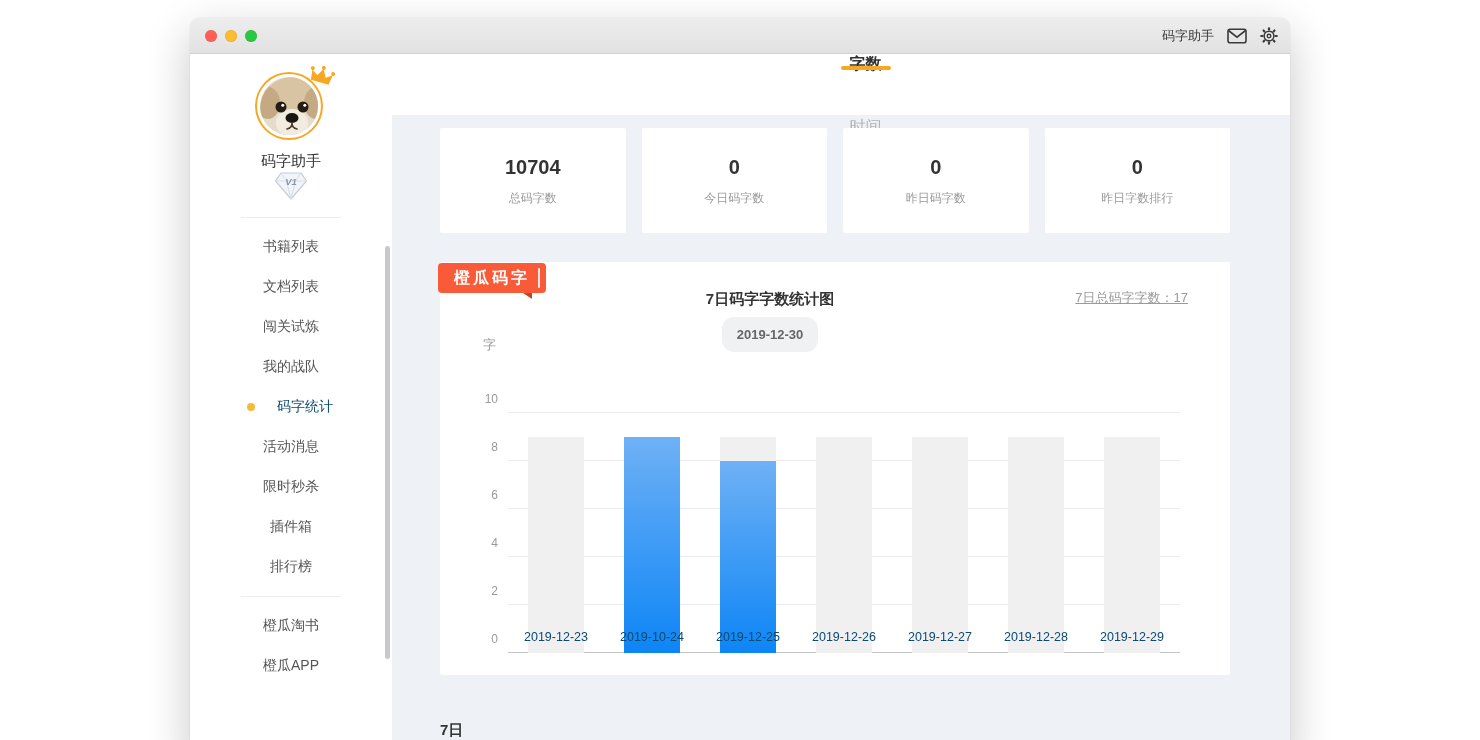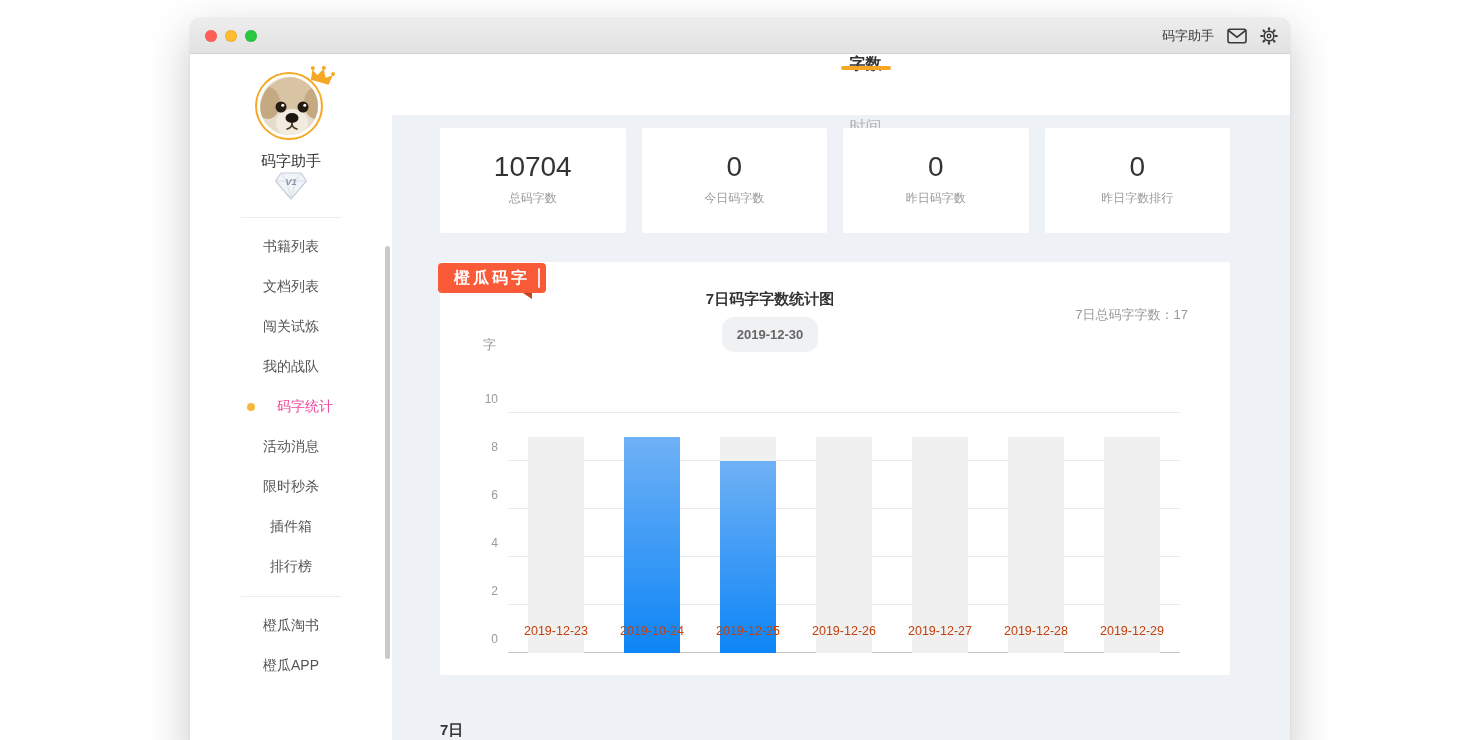--- a/index.html
+++ b/index.html
@@ -43,70 +43,70 @@
   .vip{display:flex;justify-content:center;margin-top:0;}
   .s-divider{width:100px;height:1px;background:#ececec;margin:16px auto 9px;}
   .menu-item{
     height:40px;display:flex;align-items:center;justify-content:center;
     font-size:14px;color:#555;position:relative;cursor:pointer;
   }
   .menu-item .dot{
     position:absolute;left:calc(50% - 44px);top:16px;width:8px;height:8px;
     border-radius:50%;background:#f6b93c;
   }
-  .menu-item.active{color:#ec4899;padding-left:28px;}
+  .menu-item.active{color:#0c4a6e;padding-left:28px;}
   .scroll-thumb{position:absolute;right:2px;top:192px;width:5px;height:413px;background:#c9c9c9;border-radius:3px;}
   
   .main{flex:1;background:var(--content-bg);position:relative;}
   .tabs-bar{
     height:61px;background:#fff;display:flex;align-items:center;
     padding-left:49px;gap:42px;flex-direction:column;
   }
   .tab{font-size:16px;color:#b3b3b3;padding:0 9px;height:100%;display:flex;align-items:center;position:relative;cursor:pointer;}
   .tab.active{color:#333;font-weight:700;}
   .tab.active::after{
     content:'';position:absolute;left:0;right:0;bottom:5px;height:4px;border-radius:2px;background:var(--accent);
   }
   .content{position:absolute;top:61px;left:0;right:0;bottom:0;padding:13px 60px 0 48px;}
   .stats-row{display:flex;gap:16px;height:105px;}
   .stat-card{flex:1;background:#fff;border-radius:2px;text-align:center;padding-top:23px;}
-  .stat-value{font-size:28px;font-weight:400;color:#333;line-height:32px;}
+  .stat-value{font-size:20px;font-weight:700;color:#333;line-height:32px;}
   .stat-label{font-size:12px;color:#9a9a9a;margin-top:7px;}
   
   .chart-card{margin-top:29px;height:413px;background:#fff;border-radius:2px;position:relative;}
   .ribbon{
     position:absolute;left:-2px;top:1px;width:108px;height:30px;background:var(--ribbon);
     border-radius:4px;color:#fff;font-size:16px;font-weight:700;letter-spacing:3px;
     display:flex;align-items:center;justify-content:center;z-index:3;
   }
   .ribbon::before{content:'';position:absolute;right:6px;top:5px;bottom:5px;width:2px;background:rgba(255,255,255,.85);border-radius:1px;}
   .ribbon::after{content:'';position:absolute;right:14px;bottom:-6px;border-left:9px solid transparent;border-top:6px solid #c9431c;}
   .chart-head{position:absolute;top:27px;left:0;right:130px;text-align:center;}
   .chart-title{font-size:15px;font-weight:700;color:#333;line-height:20px;}
   .date-pill{
     display:inline-block;margin-top:8px;padding:10px 15px;background:#f0f1f3;border-radius:12px;
     font-size:13px;font-weight:600;color:#666;
   }
-  .chart-total{position:absolute;top:44px;right:42px;font-size:13px;color:#9a9a9a;}
+  .chart-total{position:absolute;top:27px;right:42px;font-size:13px;color:#9a9a9a;text-decoration:underline;}
   .unit-label{position:absolute;top:74px;left:43px;font-size:13px;color:#9a9a9a;}
   .plot{position:absolute;left:68px;right:50px;top:151px;bottom:22px;}
   .gridline{position:absolute;left:0;right:0;height:1px;background:#ebebeb;}
   .gridline.zero{background:#c5c5c5;}
   .y-tick-label{
     position:absolute;left:-10px;transform:translate(-100%,-50%);
     font-size:12px;color:#999;
   }
   .slots{position:absolute;left:0;right:0;top:0;bottom:0;display:flex;}
   .slot{flex:1;position:relative;}
   .bar-track{position:absolute;bottom:0;left:50%;transform:translateX(-50%);width:56px;background:var(--track);}
   .bar{position:absolute;bottom:0;left:50%;transform:translateX(-50%);width:56px;
     background:linear-gradient(180deg,var(--bar-top),var(--bar-bottom));z-index:2;}
   .x-tick-label{
-    position:absolute;bottom:15px;left:0;right:0;text-align:center;
-    font-size:12.5px;color:#c2410c;z-index:3;white-space:nowrap;
+    position:absolute;bottom:9px;left:0;right:0;text-align:center;
+    font-size:12.5px;color:#0c4a6e;z-index:3;white-space:nowrap;
   }
   
   .periods{margin-top:46px;display:flex;justify-content:center;gap:36px;flex-direction:column;}
   .period-button{font-size:15px;color:#333;cursor:pointer;}
   .period-button.active{font-weight:700;}
 </style>
 </head>
 <body>
 
 <div class="window">

